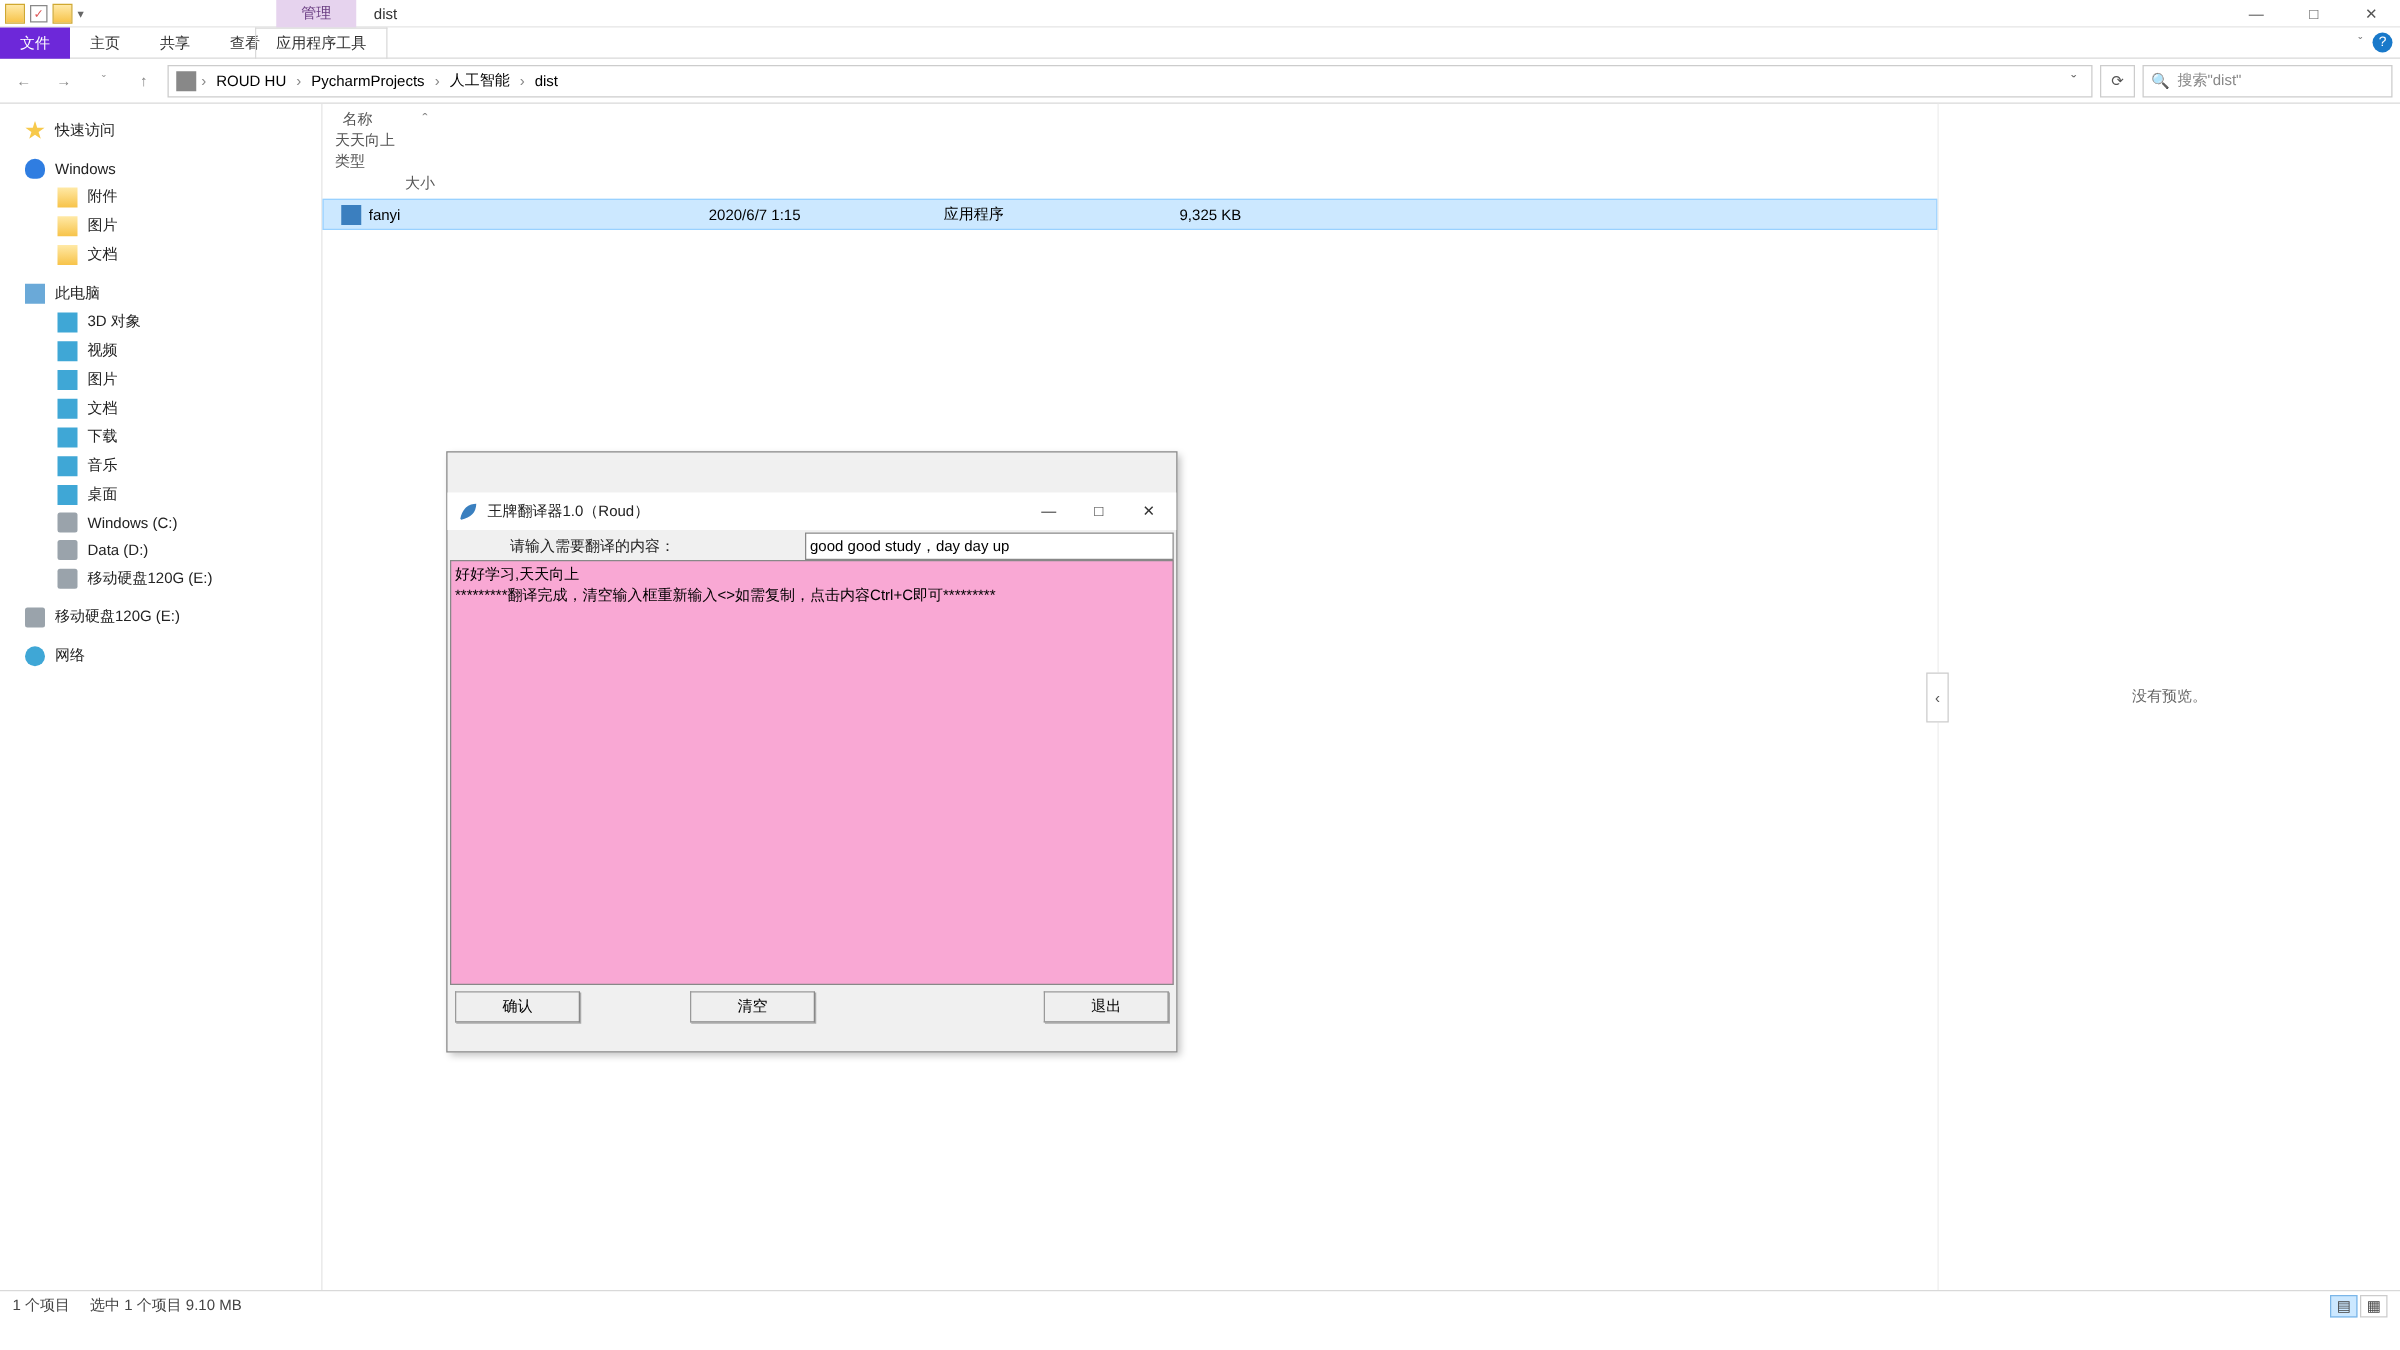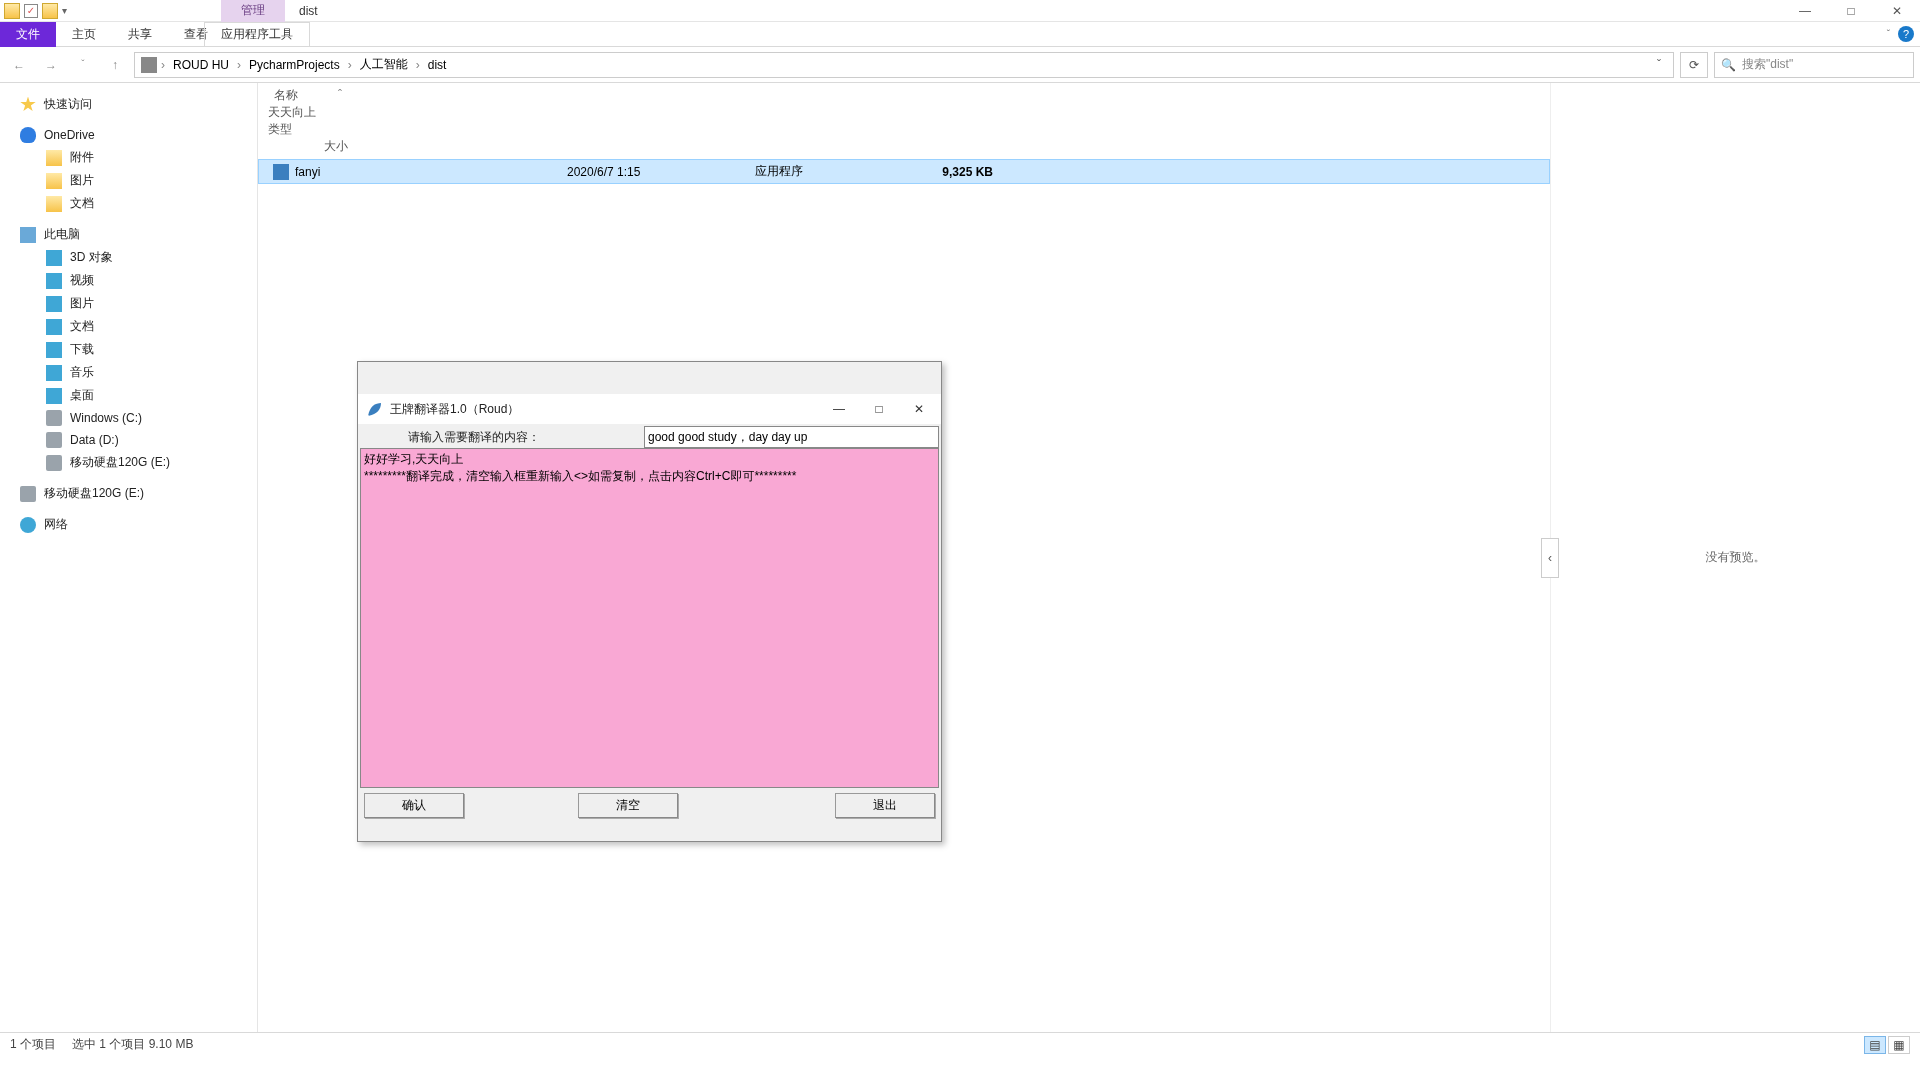--- a/index.html
+++ b/index.html
@@ -63,21 +63,21 @@
 .cols .c1{width:250px;padding-left:6px;}
 .cols .c2{width:140px;}
 .cols .c3{width:110px;}
 .cols .c4{width:80px;text-align:right;}
 .cols .sortmark{display:inline-block;margin-left:40px;color:#888;}
 .row{display:flex;align-items:center;padding:3px 10px;background:#cce8ff;border:1px solid #99d1ff;gap:48px;}
 .row .c1{width:250px;display:flex;align-items:center;gap:6px;padding-left:4px;}
 .row .exe-icon{width:16px;height:16px;background:#3b7fbf;display:inline-block;}
 .row .c2{width:140px;}
 .row .c3{width:110px;}
-.row .c4{width:80px;text-align:right;font-weight:bold;}
+.row .c4{width:80px;text-align:right;}
 
 .previewpane{width:370px;border-left:1px solid #eee;display:flex;align-items:center;justify-content:center;color:#666;position:relative;}
 .previewpane .collapse{position:absolute;left:-10px;top:50%;transform:translateY(-50%);width:18px;height:40px;border:1px solid #ccc;background:#fff;display:flex;align-items:center;justify-content:center;color:#555;}
 
 
 .statusbar{height:24px;border-top:1px solid #d9d9d9;display:flex;align-items:center;padding:0 10px;gap:16px;color:#444;}
 .statusbar .viewbtns{margin-left:auto;display:flex;gap:2px;}
 .statusbar .viewbtns div{width:22px;height:18px;border:1px solid #ccc;display:flex;align-items:center;justify-content:center;}
 .statusbar .viewbtns .active{background:#cce8ff;border-color:#7bb6e8;}
 
@@ -86,21 +86,21 @@
 .modal .mtitle{height:30px;display:flex;align-items:center;background:#fff;padding:0 2px;margin-top:32px;}
 .modal .mtitle .feather{width:18px;height:18px;margin:0 6px;display:inline-block;}
 .modal .mtitle .feather svg{width:18px;height:18px;}
 .modal .mtitle .txt{flex:1;color:#222;}
 .modal .mtitle .mbtn{width:40px;height:28px;display:flex;align-items:center;justify-content:center;color:#333;}
 .modal .body{padding:2px;}
 .modal .inrow{display:flex;align-items:center;}
 .modal .inrow .lbl{width:240px;padding-left:4px;color:#222;margin-left:44px;}
 .modal .inrow input{flex:1;border:1px solid #888;height:22px;padding:0 3px;font-size:12px;background:#fff;}
 .modal textarea{width:100%;height:340px;border:1px solid #888;background:#f9a8d4;resize:none;padding:2px 3px;font-size:12px;line-height:1.4;}
-.modal .btns{display:flex;justify-content:flex-start;gap:114px;padding:2px 4px 0 4px;}
+.modal .btns{display:flex;justify-content:flex-start;gap:88px;padding:2px 4px 0 4px;}
 .modal .btns button{width:100px;height:25px;background:#efefef;border:1px solid #888;border-top-color:#999;border-left-color:#999;box-shadow:1px 1px 0 #aaa;}
 .modal .btns .b1{}
 .modal .btns .b3{margin-left:auto;}
 .chev{font-size:10px;color:#666;}
 </style>
 </head>
 <body>
 
 <div class="titlebar">
   <div class="qat">
@@ -160,21 +160,21 @@
   <div class="sidebar">
     <div class="sec">
       <div class="item top">
           <span class="ic star"></span>
           <span>快速访问</span>
         </div>
     </div>
     <div class="sec">
       <div class="item top">
           <span class="ic cloud"></span>
-          <span>OneDrive</span>
+          <span>Windows</span>
         </div>
       <div class="item sub">
           <span class="ic folder"></span>
           <span>附件</span>
         </div>
       <div class="item sub">
           <span class="ic folder"></span>
           <span>图片</span>
         </div>
       <div class="item sub">

